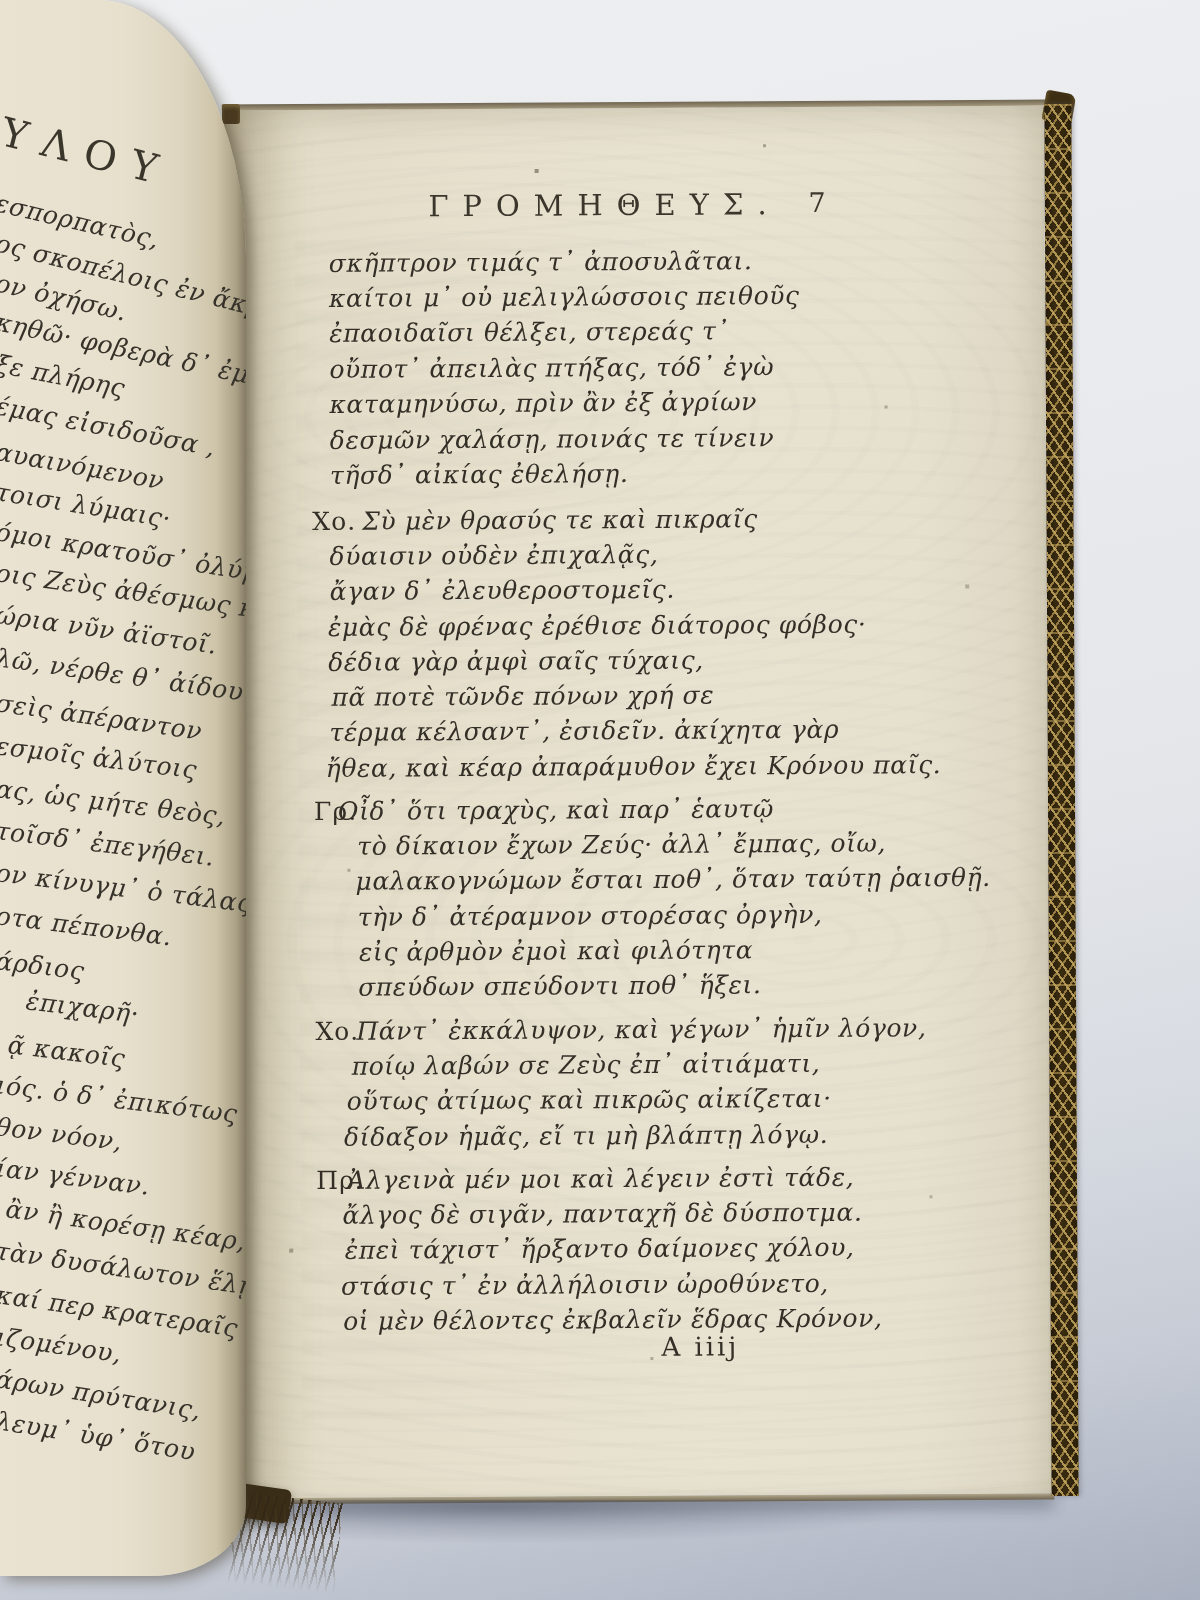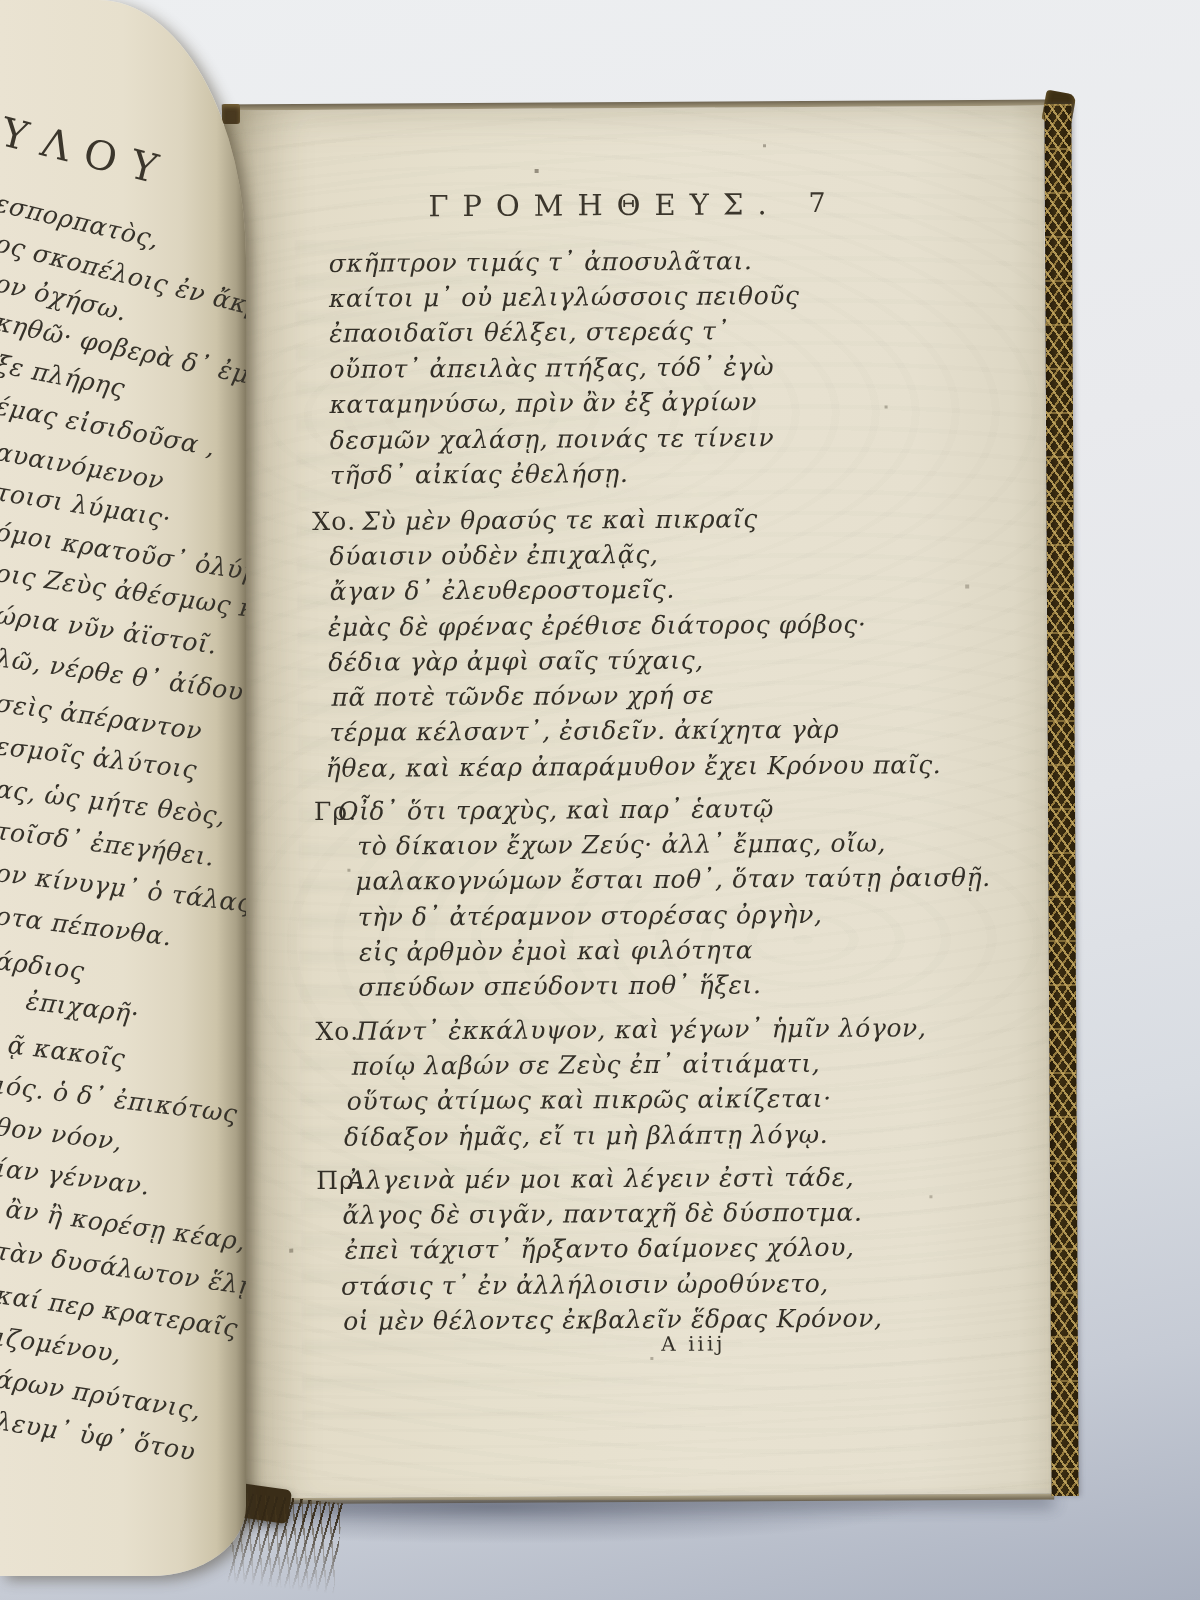--- a/index.html
+++ b/index.html
@@ -34,21 +34,21 @@
       120px 760px 0 1px rgba(70,62,48,.35), 60px 1140px 0 1.5px rgba(70,62,48,.4),
       420px 1250px 0 1px rgba(70,62,48,.35), 700px 1090px 0 1px rgba(70,62,48,.3);}
   
   .pg-header{position:absolute;left:0;top:80px;width:100%;display:flex;align-items:baseline;}
   .pg-title{position:absolute;left:204px;font-size:29px;letter-spacing:14px;color:#3b362c;}
   .pg-num{position:absolute;left:584px;font-size:27px;color:#3b362c;}
   
   .blk{position:absolute;left:0;width:100%;}
   .ln{position:absolute;white-space:nowrap;font-style:italic;font-size:25px;letter-spacing:.6px;color:#332f27;}
   .spk{position:absolute;left:86px;font-style:normal;font-size:25px;color:#332f27;letter-spacing:1px;}
-  .sig{position:absolute;left:430px;top:1224px;font-size:20px;color:#332f27;letter-spacing:3px;}
+  .sig{position:absolute;left:430px;top:1224px;font-size:26px;color:#332f27;letter-spacing:3px;}
   
   .verso{
     position:absolute;left:0;top:0;width:246px;height:1576px;overflow:hidden;
     border-top-right-radius:148px 262px;border-bottom-right-radius:95px 70px;
     background:linear-gradient(90deg,#eae3d2 0%,#e7e0cd 50%,#ddd5bf 74%,#cdc4a9 88%,#aaa187 96%,#847b63 100%);
     box-shadow:6px 4px 14px rgba(60,52,34,.45);
   }
   .verso .ln{color:#36322a;}
   .verso-header{position:absolute;font-style:normal;font-size:40px;letter-spacing:15px;color:#3b362c;white-space:nowrap;}
   .r7{transform:rotate(7deg);transform-origin:left center;}

